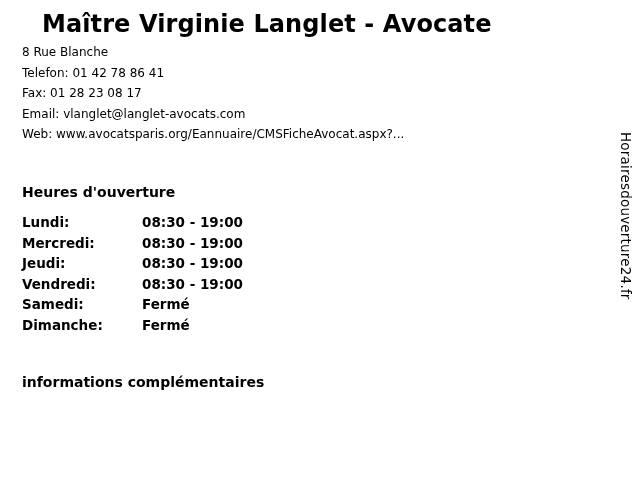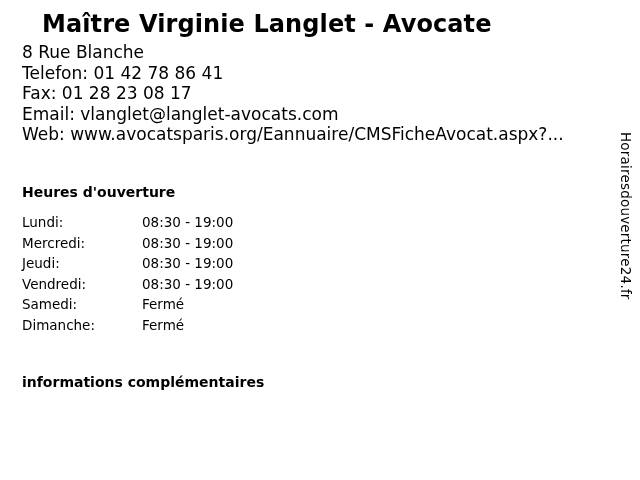--- a/index.html
+++ b/index.html
@@ -29,21 +29,21 @@
     font-size: 24px;
     font-weight: bold;
     letter-spacing: 0.1px;
     white-space: nowrap;
     margin-left: 20px;
   }
   .contact {
     position: absolute;
     left: 22px;
     top: 42px;
-    font-size: 17px;
+    font-size: 12px;
     line-height: 20.5px;
   }
   .contact div {
     white-space: nowrap;
   }
   .section-heading {
     position: absolute;
     left: 22px;
     font-size: 14px;
     font-weight: bold;
@@ -56,20 +56,21 @@
     left: 22px;
     top: 214px;
     border-collapse: collapse;
     font-size: 13.5px;
   }
   .hours-table td {
     padding: 0;
     height: 20.5px;
     vertical-align: top;
     white-space: nowrap;
+    font-weight: bold;
   }
   .hours-table td.day {
     width: 120px;
   }
   .hours-table td.time {
     width: 160px;
   }
   .extra-text {
     position: absolute;
     left: 22px;

